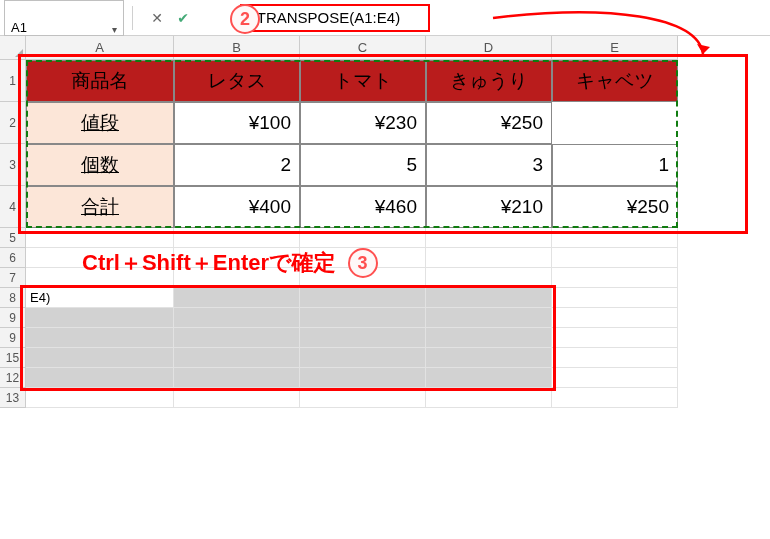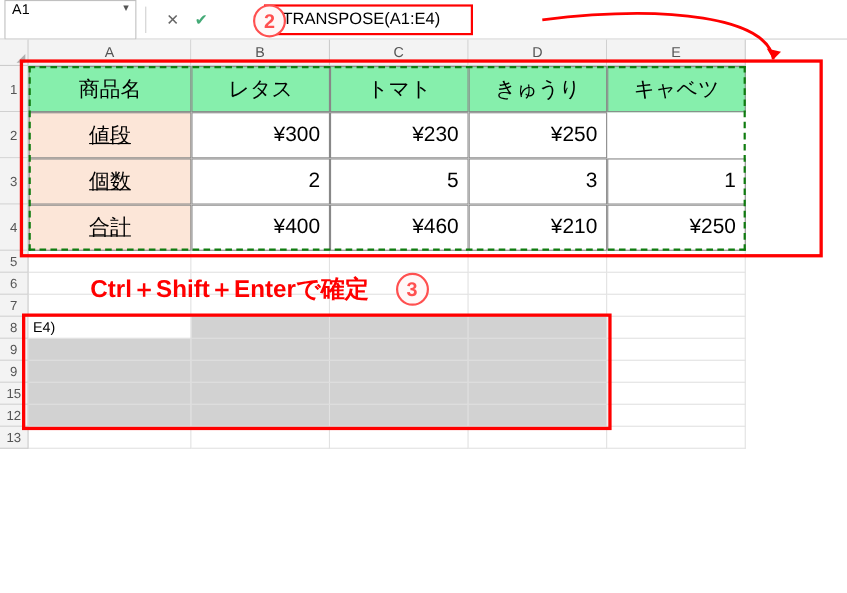--- a/index.html
+++ b/index.html
@@ -21,21 +21,21 @@
     border-bottom: 1px solid #d0d0d0;
     background: #fff;
     position: relative;
   }
   .name-box {
     width: 120px;
     height: 36px;
     border: 1px solid #c0c0c0;
     margin-left: 4px;
     display: flex;
-    align-items: flex-start;
+    align-items: flex-end;
     padding: 0 6px;
     font-size: 13px;
     background: #fff;
   }
   .name-box .dropdown-icon {
     margin-left: auto;
     color: #555;
     font-size: 10px;
   }
   .fb-sep {
@@ -158,21 +158,21 @@
     display: flex;
     align-items: center;
     padding: 0 4px;
     font-size: 13px;
   }
 
   
   .datarow .cell { height: 42px; font-size: 19px; }
   .datarow .rowh { height: 42px; }
 
-  .hdr-green { background: #86efac; justify-content: center; border: 1px solid #888; }
+  .hdr-green { background: #b91c1c; justify-content: center; border: 1px solid #888; }
   .hdr-peach { background: #fce6d8; justify-content: center; border: 1px solid #888; text-decoration: underline; }
   .tdata { background: #fff; justify-content: flex-end; border: 1px solid #888; padding-right:8px;}
 
   
   .marching {
     position: absolute;
     left: 26px;
     top: 24px;
     width: 652px;
     height: 168px;
@@ -192,21 +192,21 @@
   
   .instruction {
     position: absolute;
     left: 100px;
     top: 256px;
     font-size: 22px;
     font-weight: bold;
     color: #ff0000;
     display: flex;
     align-items: center;
-    gap: 24px;
+    gap: 12px;
   }
 
   
   .grid-body { position: relative; }
 
   .sel { background: #d2d2d2; }
   .active-cell { background: #fff !important; text-align: center; }
 
   .red-frame-bottom {
     position: absolute;
@@ -254,21 +254,21 @@
       <div class="cell hdr-green colA">商品名</div>
       <div class="cell hdr-green colW">レタス</div>
       <div class="cell hdr-green colW">トマト</div>
       <div class="cell hdr-green colW">きゅうり</div>
       <div class="cell hdr-green colW">キャベツ</div>
     </div>
 
     <div class="row datarow">
       <div class="rowh">2</div>
       <div class="cell hdr-peach colA">値段</div>
-      <div class="cell tdata colW">¥300</div>
+      <div class="cell tdata colW">¥100</div>
       <div class="cell tdata colW">¥230</div>
       <div class="cell tdata colW">¥250</div>
     </div>
 
     <div class="row datarow">
       <div class="rowh">3</div>
       <div class="cell hdr-peach colA">個数</div>
       <div class="cell tdata colW">2</div>
       <div class="cell tdata colW">5</div>
       <div class="cell tdata colW">3</div>

